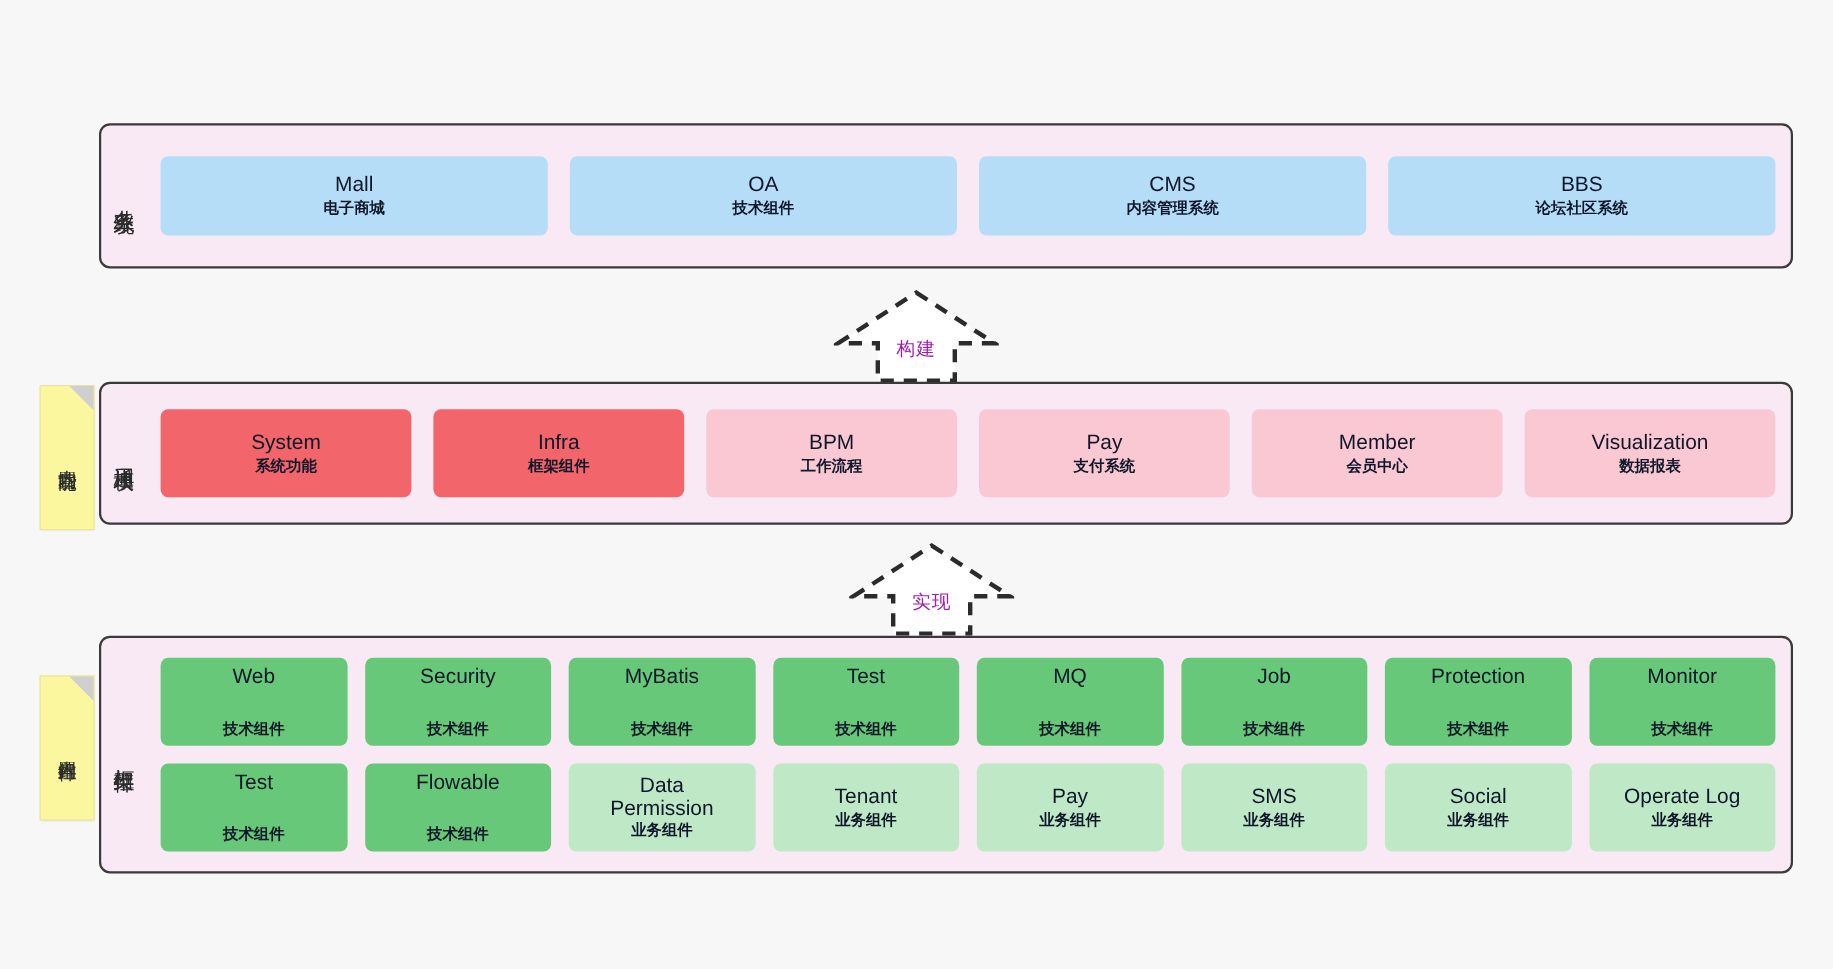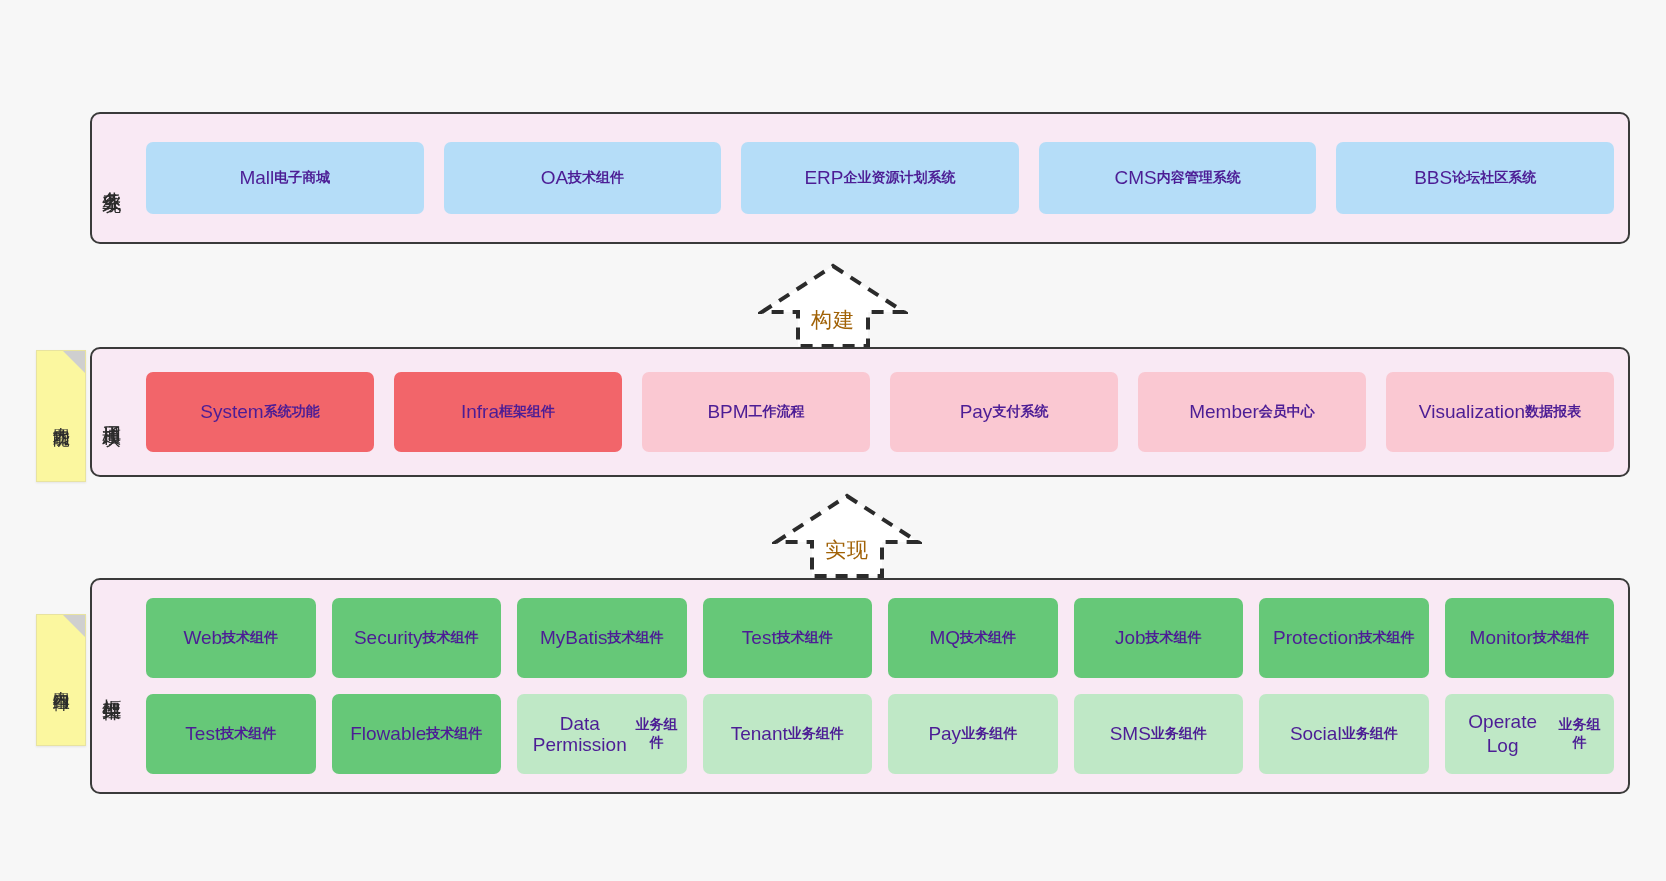--- a/index.html
+++ b/index.html
@@ -50,36 +50,36 @@
   }
   .row {
     display: flex;
     gap: 20px;
     align-items: stretch;
   }
   .card {
     flex: 1 1 0;
     border-radius: 7px;
     display: flex;
-    flex-direction: row;
+    flex-direction: column;
     align-items: center;
     justify-content: center;
     text-align: center;
-    color: #4c1d95;
+    color: #0f172a;
     line-height: 1.28;
-    padding: 6px 8px;
+    padding: 6px 22px;
   }
   .card .t1 { font-size: 19px; }
   .card .t2 { font-size: 14px; font-weight: bold; }
 
   
   .c-blue        { background: #b5ddf8; }
   .c-red         { background: #f2656a; }
   .c-pink        { background: #fac8d2; }
-  .c-green       { background: #66c878; }
+  .c-green       { background: #66c878; justify-content: space-between; }
   .c-lightgreen  { background: #bfe8c6; }
 
   
   .note {
     position: absolute;
     background: #fbf79f;
     border: 1px solid #e8e3a0;
     display: flex;
     align-items: center;
     justify-content: center;
@@ -101,46 +101,42 @@
     border-top: 22px solid #cfcfcf;
   }
 
   
   .arrow { position: absolute; }
   .arrow svg { display: block; }
   .arrow .alabel {
     position: absolute;
     left: 0; right: 0;
     text-align: center;
-    font-size: 21px;
-    color: #a16207;
+    font-size: 17px;
+    color: #a21caf;
     letter-spacing: 1px;
     white-space: nowrap;
   }
 </style>
 </head>
 <body>
 
 <div id="canvas">
 
   <div class="layer" id="layer-business" style="left:90px; top:112px; width:1540px; height:132px;">
     <div class="layer-title">业务系统</div>
     <div class="layer-body">
       <div class="row" style="height:72px;">
         <div class="card c-blue">
           <span class="t1">Mall</span>
           <span class="t2">电子商城</span>
         </div>
         <div class="card c-blue">
           <span class="t1">OA</span>
           <span class="t2">技术组件</span>
-        </div>
-        <div class="card c-blue">
-          <span class="t1">ERP</span>
-          <span class="t2">企业资源计划系统</span>
         </div>
         <div class="card c-blue">
           <span class="t1">CMS</span>
           <span class="t2">内容管理系统</span>
         </div>
         <div class="card c-blue">
           <span class="t1">BBS</span>
           <span class="t2">论坛社区系统</span>
         </div>
       </div>

